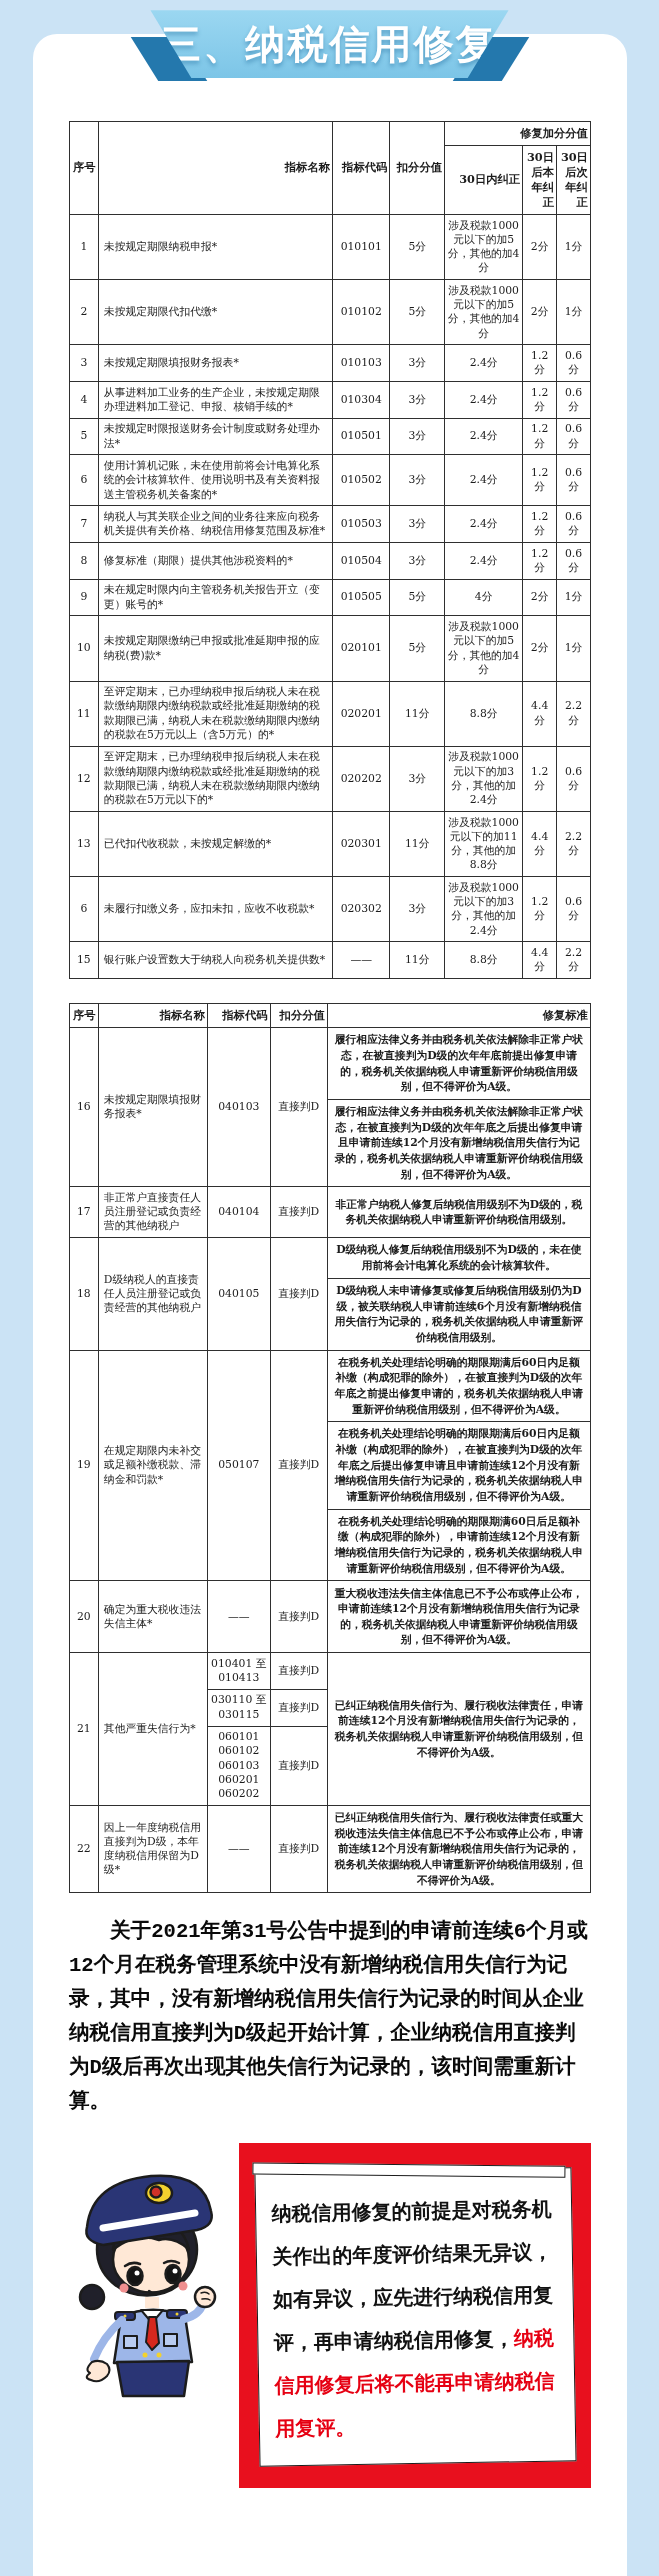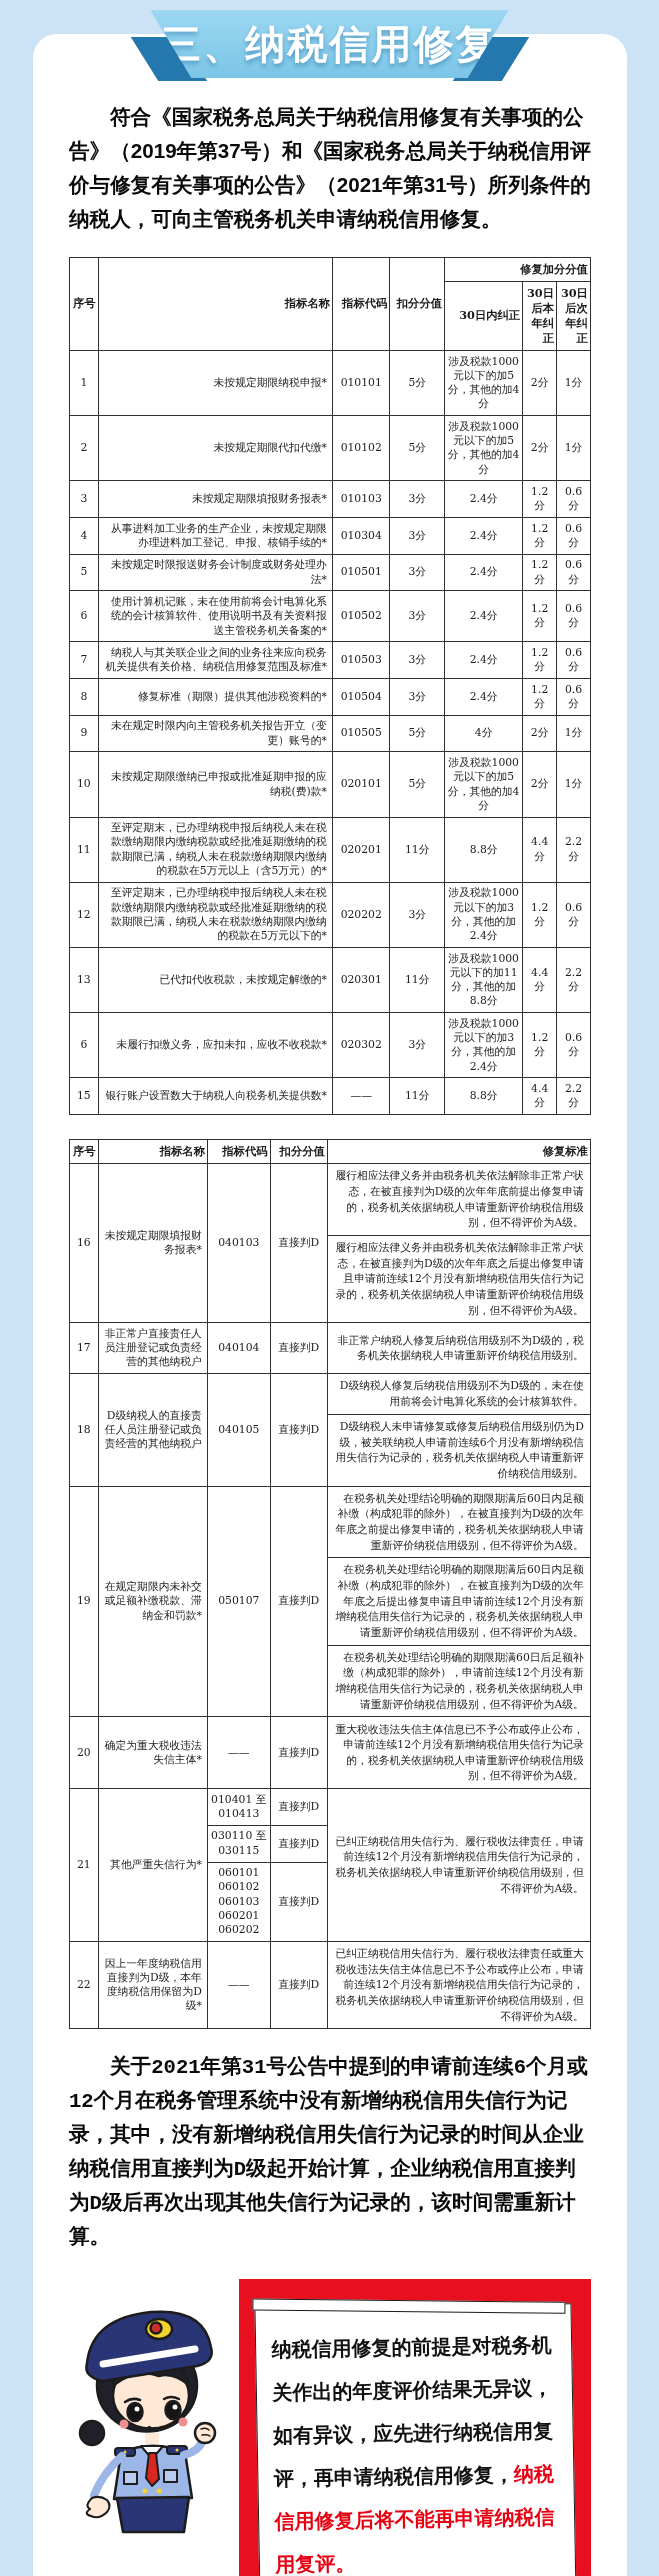--- a/index.html
+++ b/index.html
@@ -28,39 +28,38 @@
 
   
   table{border-collapse:collapse;width:100%;font-family:"DejaVu Serif",serif;color:#1c1c1c;}
   .t1{margin-top:20.6px;font-size:10.8px;}
   .t2{margin-top:24px;font-size:10.8px;}
   th,td{border:0.5px solid #2f2f2f;}
   .t1 table, .t1 th, .t1 td,.t2 th,.t2 td{border-color:#2f2f2f;}
   table{border:1px solid #2f2f2f;}
   th{font-weight:700;padding:4.1px 2.1px;font-size:11.3px;text-align:right;}
   .tc{text-align:center;padding:3.6px 2.6px;line-height:1.32;white-space:pre-line;}
-  .tname{text-align:right;padding:3.6px 5.2px;line-height:1.32;}
-  .tstd{text-align:right;padding:4.1px 6.2px;line-height:1.45;} 
+  .tname{text-align:left;padding:3.6px 5.2px;line-height:1.32;}
+  .tstd{text-align:center;padding:4.1px 6.2px;line-height:1.45;font-weight:bold;} 
 
   
   .figure-row{display:flex;margin-top:24px;align-items:flex-start;}
   .officer{width:170px;height:258px;flex:0 0 170px;margin-left:-8.2px;}
   .notice{flex:1;margin-left:8.2px;background:#e8101e;padding:27px 17.5px 24px;min-height:222px;position:relative;}
   .paper{background:#fff;border:1.5px solid #1b1b1b;transform:rotate(-1deg);padding:18.5px 15.5px 15.5px;position:relative;}
   .paper::before{content:"";position:absolute;inset:-7.2px 5.2px auto -3.1px;height:10.3px;background:#fff;
         border:1.5px solid #1b1b1b;transform:rotate(1.6deg);z-index:-0;}
   .paper p{margin:0;font-size:20px;line-height:43px;font-weight:700;color:#111;}
   .paper .red{color:#e60012;}
 </style>
 </head>
 <body>
 
 <div class="card">
 
-  <p class="intro">符合《国家税务总局关于纳税信用修复有关事项的公告》（2019年第37号）和《国家税务总局关于纳税信用评价与修复有关事项的公告》（2021年第31号）所列条件的纳税人，可向主管税务机关申请纳税信用修复。</p>
 
 
   <table class="t1">
     <colgroup>
       <col style="width:5.5%">
         <col style="width:45%">
         <col style="width:11%">
         <col style="width:10.5%">
       <col style="width:15%">
         <col style="width:6.5%">

